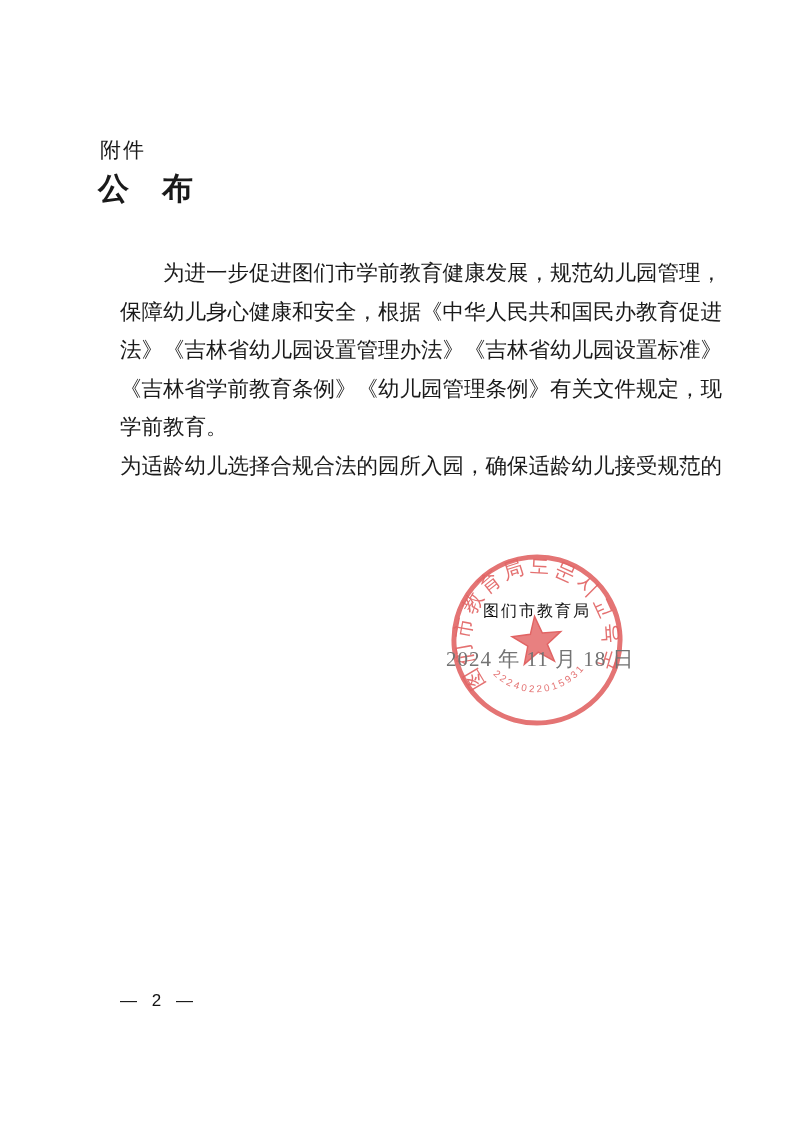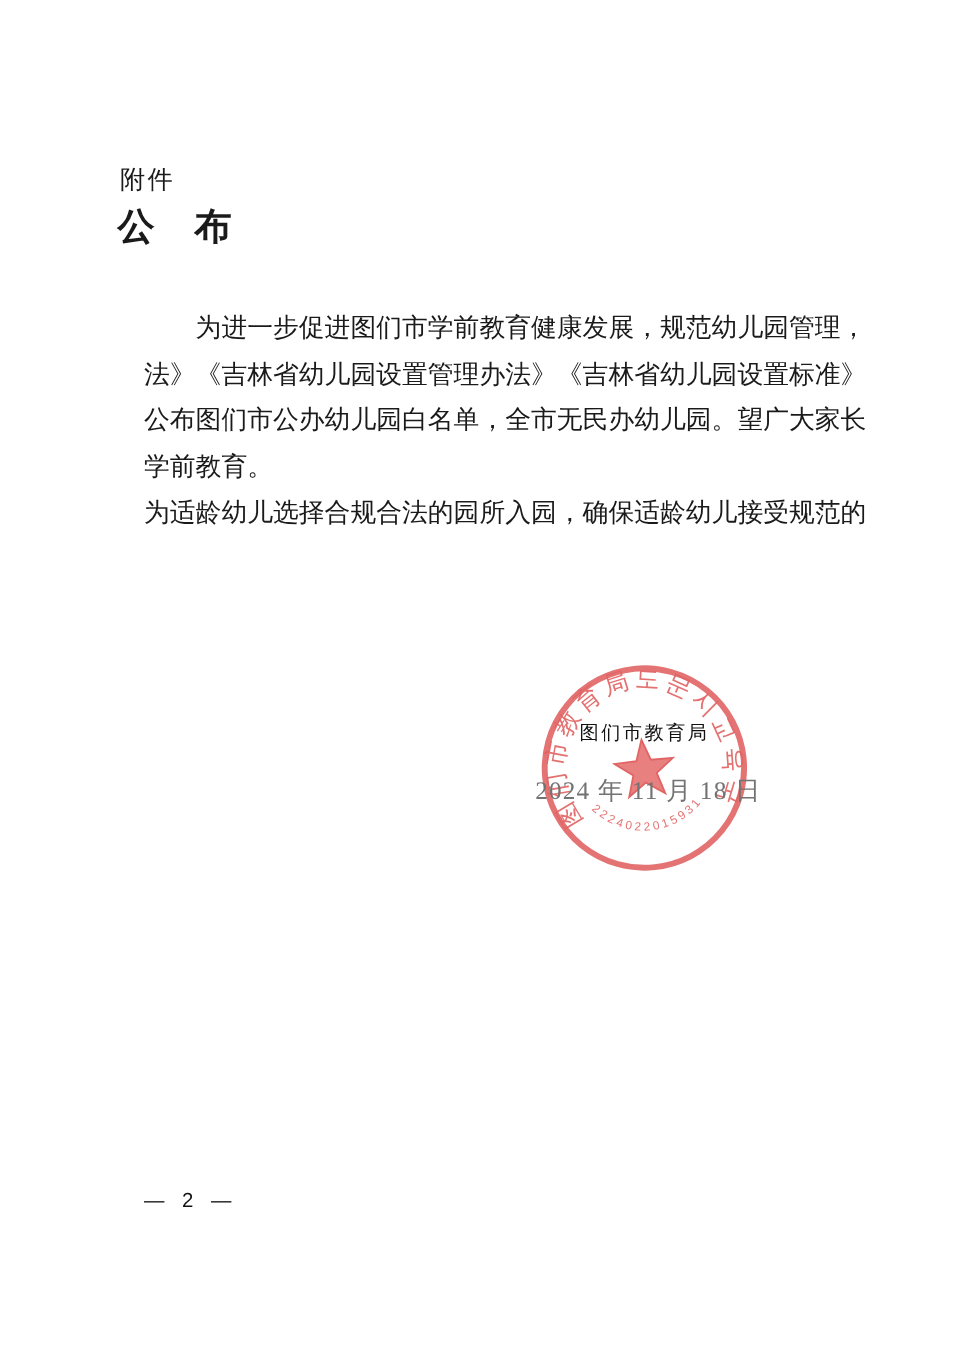--- a/index.html
+++ b/index.html
@@ -86,22 +86,23 @@
 </style>
 </head>
 <body>
 
 <div class="attachment-label">附件</div>
 
 <div class="doc-title">公　布</div>
 
 <div class="doc-body">
   <div class="body-line first">为进一步促进图们市学前教育健康发展，规范幼儿园管理，</div>
+  <div class="body-line">保障幼儿身心健康和安全，根据《中华人民共和国民办教育促进</div>
   <div class="body-line">法》《吉林省幼儿园设置管理办法》《吉林省幼儿园设置标准》</div>
-  <div class="body-line">公布图们市公办幼儿园白名单，全市无民办幼儿园。望广大家长</div>
+  <div class="body-line">《吉林省学前教育条例》《幼儿园管理条例》有关文件规定，现</div>
   <div class="body-line last">学前教育。</div>
   <div class="body-line">为适龄幼儿选择合规合法的园所入园，确保适龄幼儿接受规范的</div>
 </div>
 
 <div class="seal-wrap">
   <svg width="178" height="178" viewBox="0 0 180 180">
     <defs>
       <path id="ringPath" d="M 34.3 129 A 68 68 0 1 1 145.7 129" fill="none"></path>
       <path id="serialPath" d="M 42 120 A 62 62 0 0 0 138 120" fill="none"></path>
     </defs>

